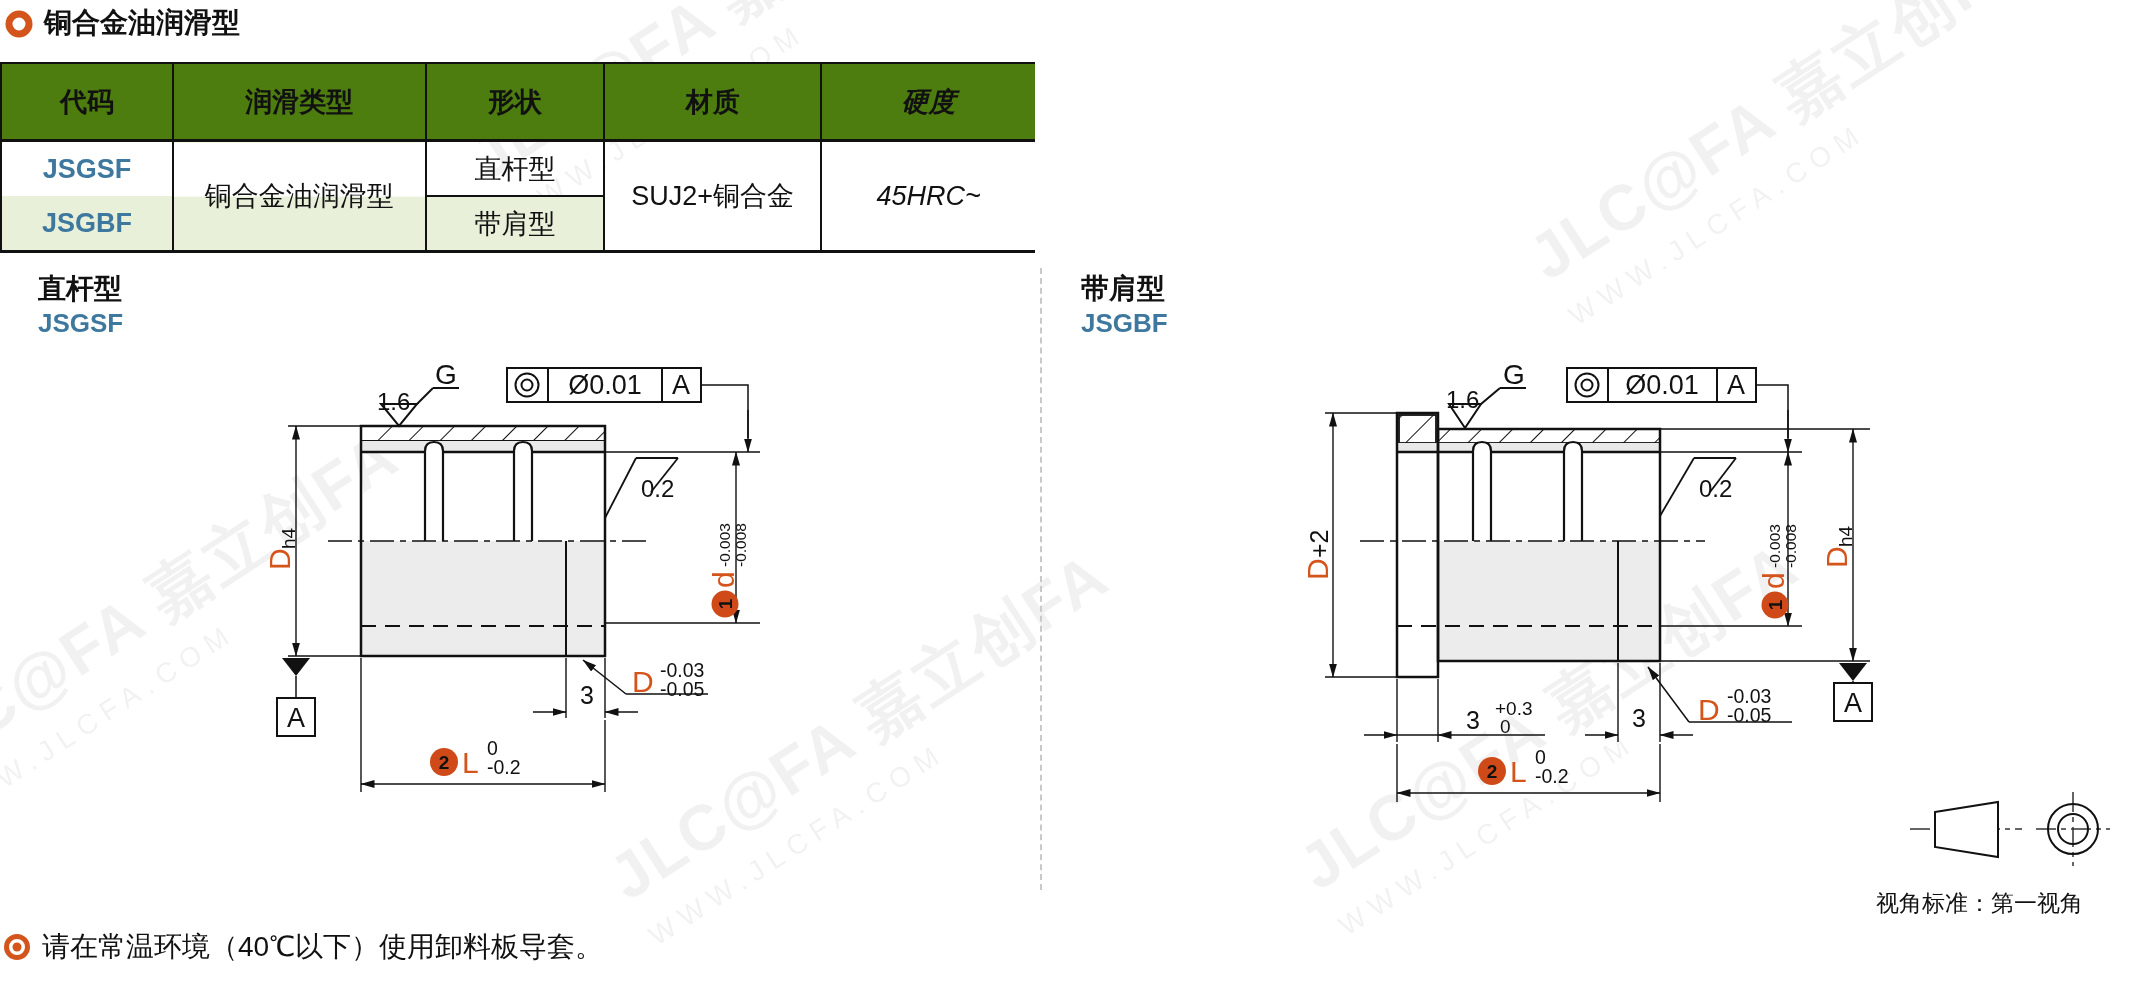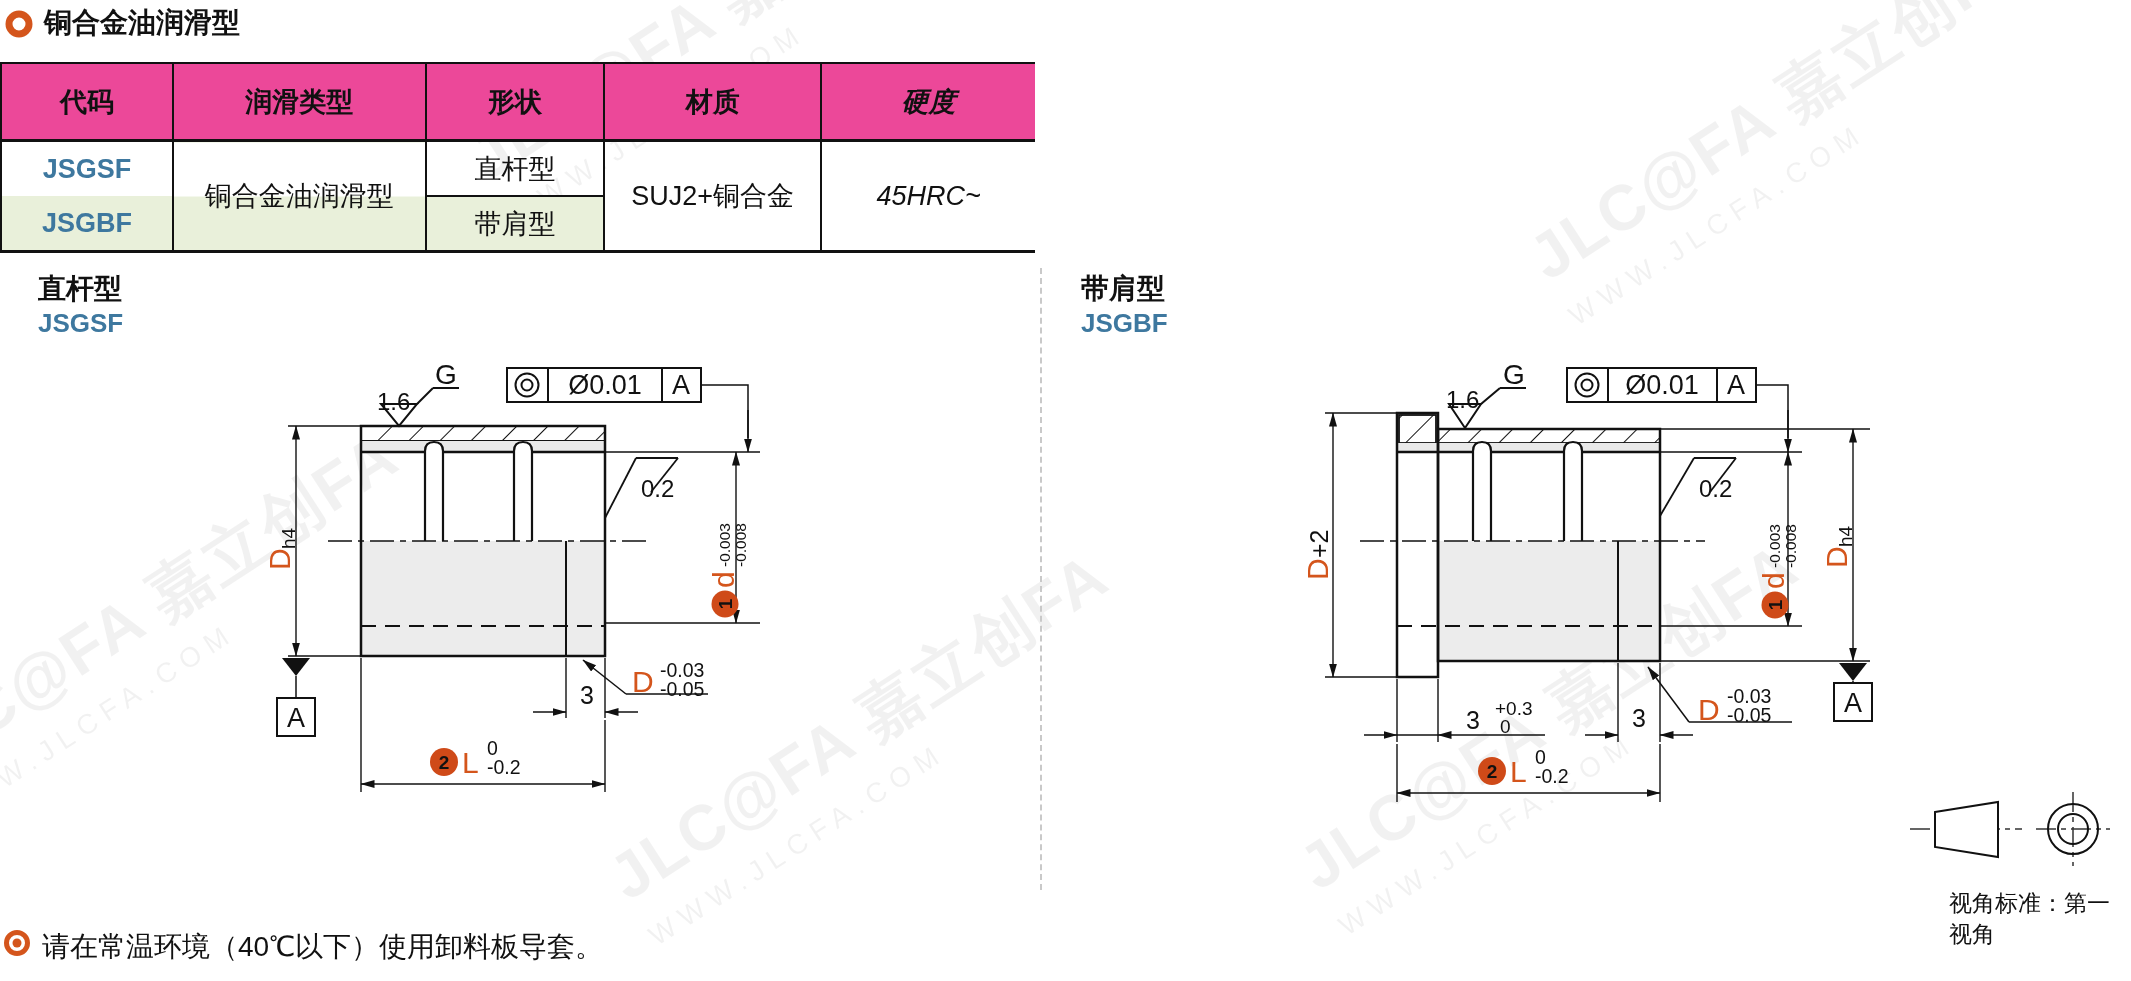--- a/index.html
+++ b/index.html
@@ -6,26 +6,26 @@
   #page{position:relative;width:2131px;height:981px;background:#fff;overflow:hidden;
         font-family:"Liberation Sans",sans-serif;color:#111;}
   .abs{position:absolute;}
   
   .wm{position:absolute;transform:rotate(-33deg);color:rgba(0,0,0,0.055);white-space:nowrap;z-index:0;}
   .wm .l1{font-size:64px;font-weight:bold;letter-spacing:2px;}
   .wm .l2{font-size:28px;letter-spacing:8px;margin-top:6px;}
   
   .heading{left:4px;top:4px;display:flex;align-items:center;gap:10px;z-index:2;}
   .heading .txt{font-size:28px;font-weight:bold;}
-  .note{left:2px;top:928px;display:flex;align-items:flex-start;gap:10px;z-index:2;}
+  .note{left:2px;top:928px;display:flex;align-items:center;gap:10px;z-index:2;}
   .note .txt{font-size:28px;}
   
   table.spec{position:absolute;left:0;top:62px;width:1035px;border-collapse:collapse;z-index:2;
              border-top:2px solid #111;border-left:2px solid #111;border-bottom:3px solid #111;}
-  table.spec th{background:#ec4899;font-size:27px;font-weight:bold;height:73px;
+  table.spec th{background:#4d7c0f;font-size:27px;font-weight:bold;height:73px;
                 border-right:2px solid #111;border-bottom:3px solid #111;text-align:center;}
   table.spec td{font-size:27px;text-align:center;height:51px;border-right:2px solid #111;}
   table.spec .code{color:#3e789f;font-weight:bold;}
   table.spec .green{background:#e9f0da;}
   table.spec .lube{background:linear-gradient(to bottom,#ffffff 0 50%, #e9f0da 50% 100%);}
   table.spec .shape1{border-bottom:2px solid #111;}
   table.spec .nobr{border-right:none;font-style:italic;}
   
   .sec-title{font-size:28px;font-weight:bold;z-index:2;}
   .sec-code{font-size:26px;font-weight:bold;color:#3e789f;z-index:2;}
@@ -341,21 +341,21 @@
   </svg>
 
   <svg style="left:1900px;top:780px" width="231" height="120">
     <line x1="10" y1="49" x2="122" y2="49" stroke="#333" stroke-width="1.5" stroke-dasharray="20 5 5 5"></line>
     <path d="M35,32 L98,22 L98,77 L35,67 Z" fill="#fff" stroke="#111" stroke-width="2"></path>
     <line x1="136" y1="49" x2="210" y2="49" stroke="#333" stroke-width="1.5" stroke-dasharray="20 5 5 5"></line>
     <line x1="173" y1="12" x2="173" y2="86" stroke="#333" stroke-width="1.5" stroke-dasharray="20 5 5 5"></line>
     <circle cx="173" cy="49" r="25" fill="none" stroke="#111" stroke-width="2"></circle>
     <circle cx="173" cy="49" r="15" fill="none" stroke="#111" stroke-width="2"></circle>
   </svg>
-  <div class="abs caption" style="left:1949px;top:888px">视角标准：第一视角</div>
+  <div class="abs caption" style="left:1876px;top:888px">视角标准：第一视角</div>
 
   <div class="abs note">
     <svg style="position:static" width="30" height="30">
       <circle cx="15" cy="15" r="10.5" fill="none" stroke="#d4551c" stroke-width="5"></circle>
       <circle cx="15" cy="15" r="4.5" fill="#d4551c"></circle>
     </svg>
     <span class="txt">请在常温环境（40℃以下）使用卸料板导套。</span>
   </div>
 
 </div>

